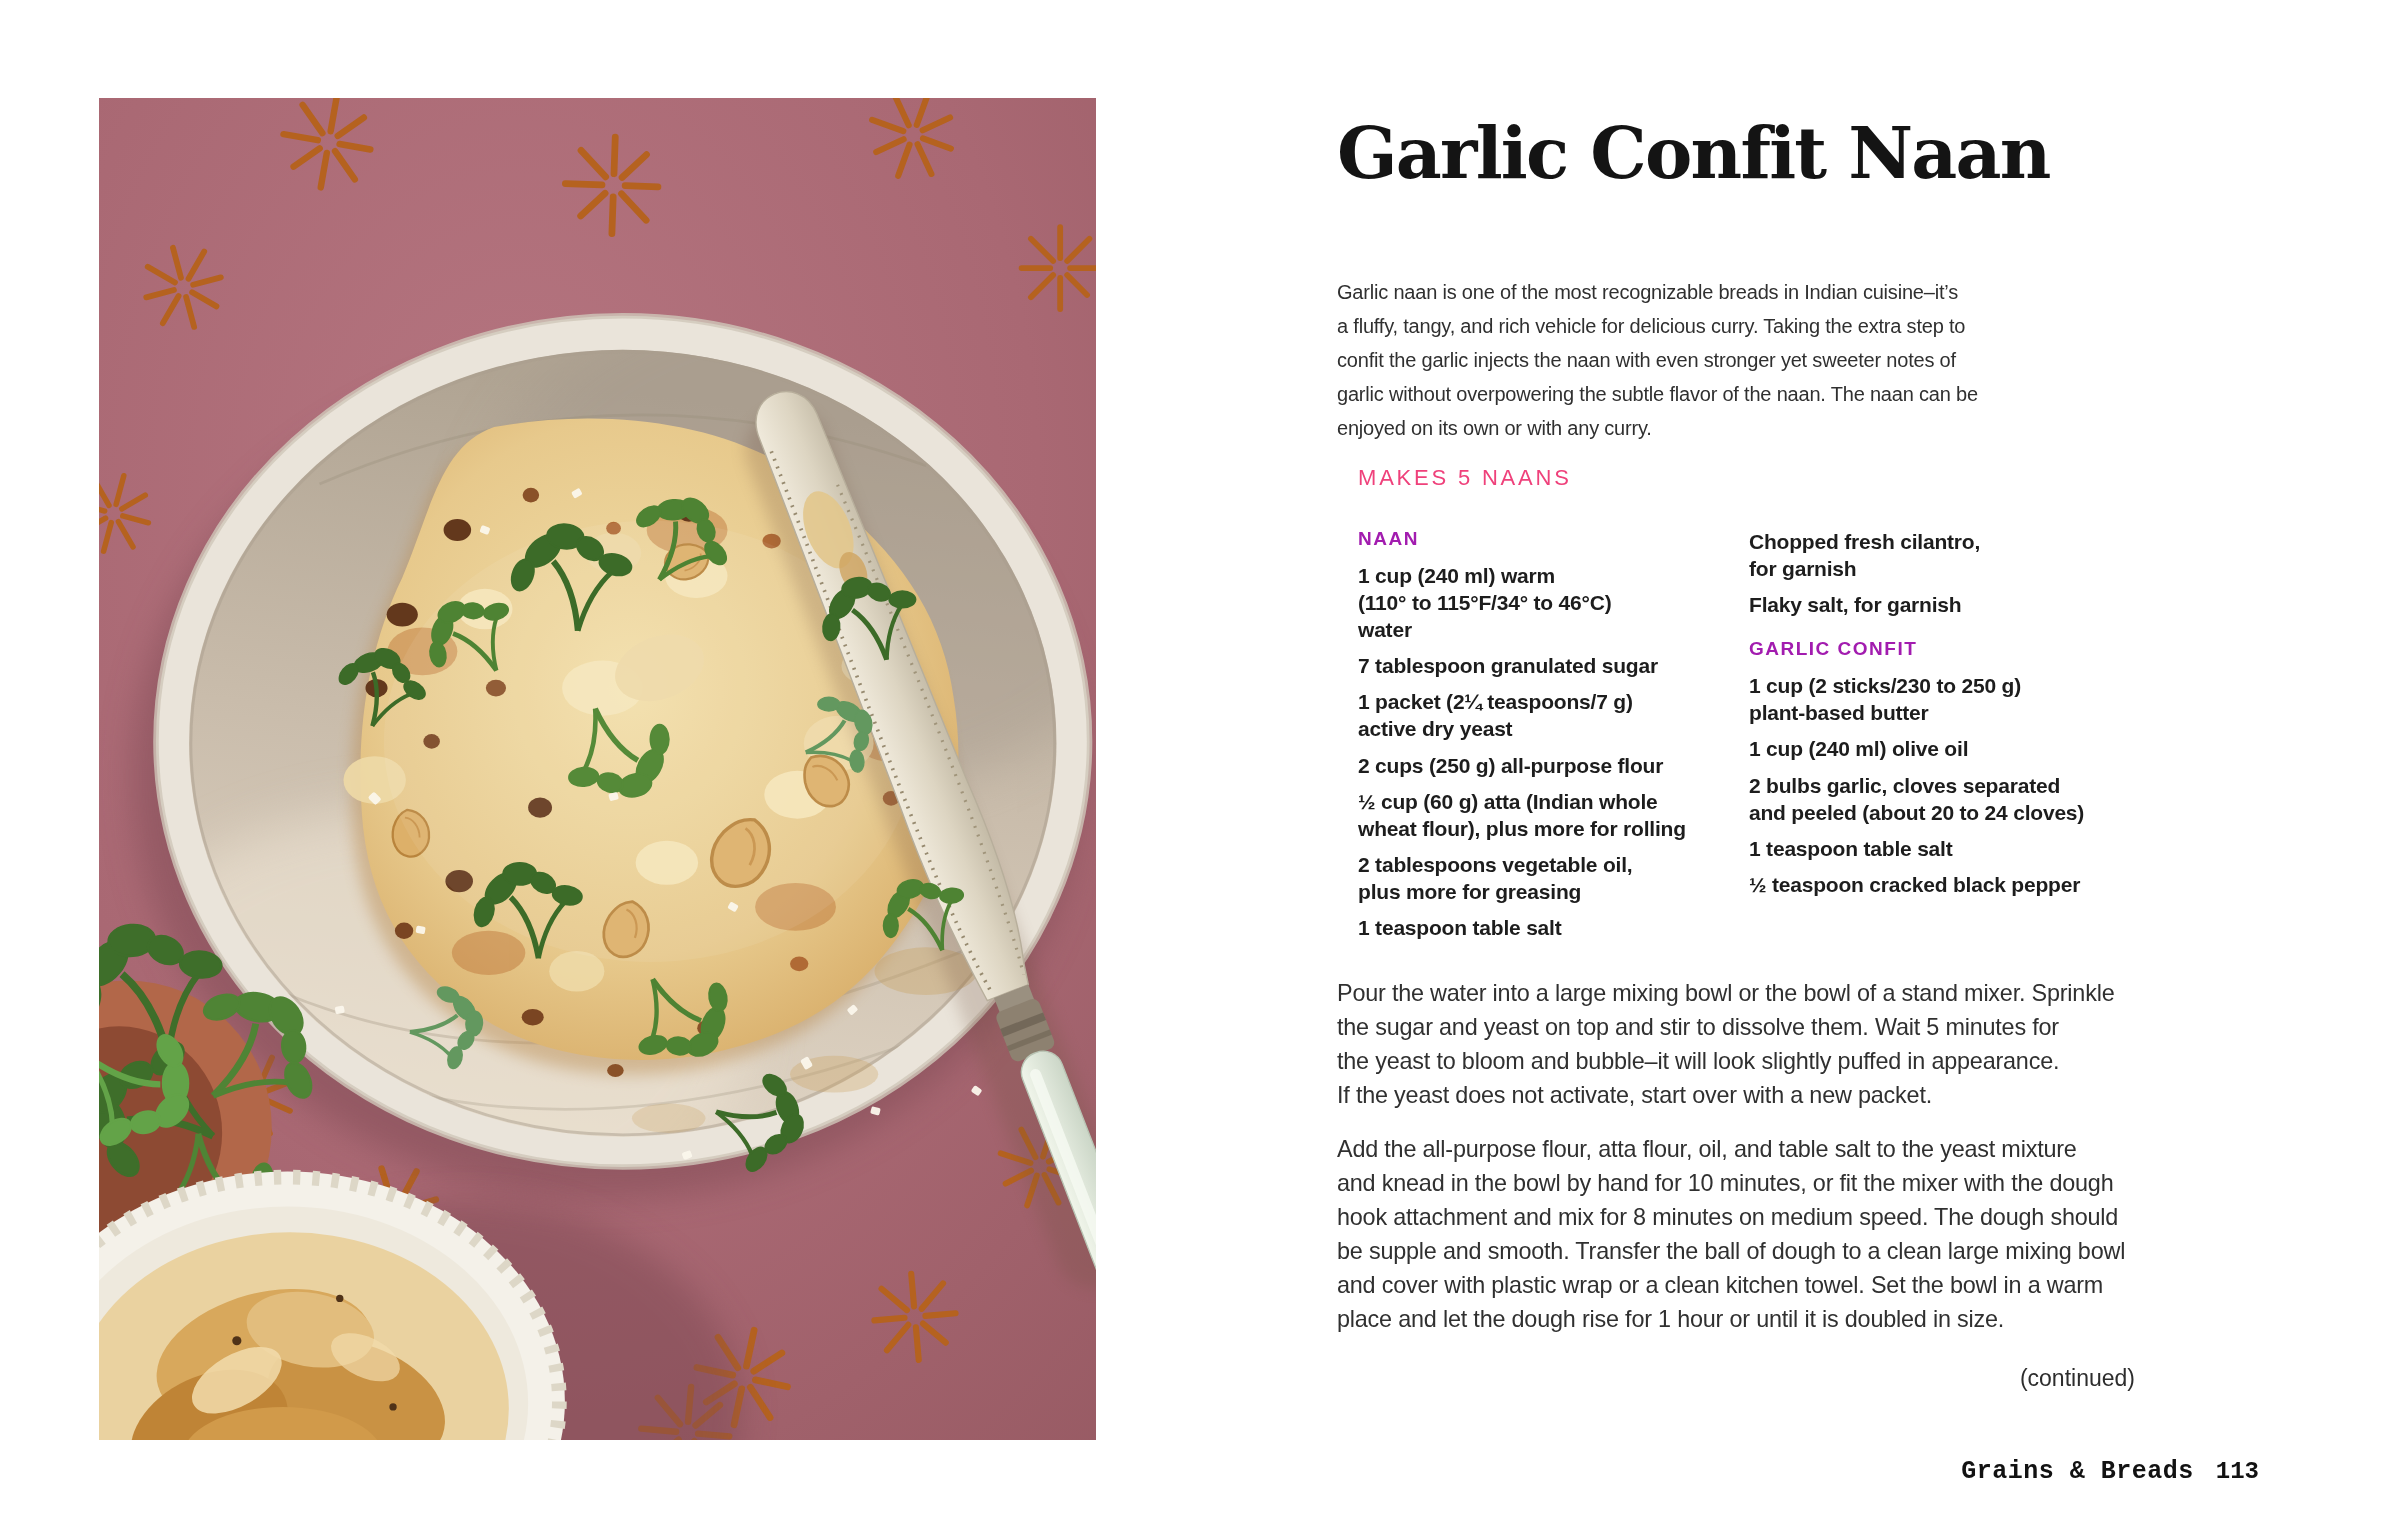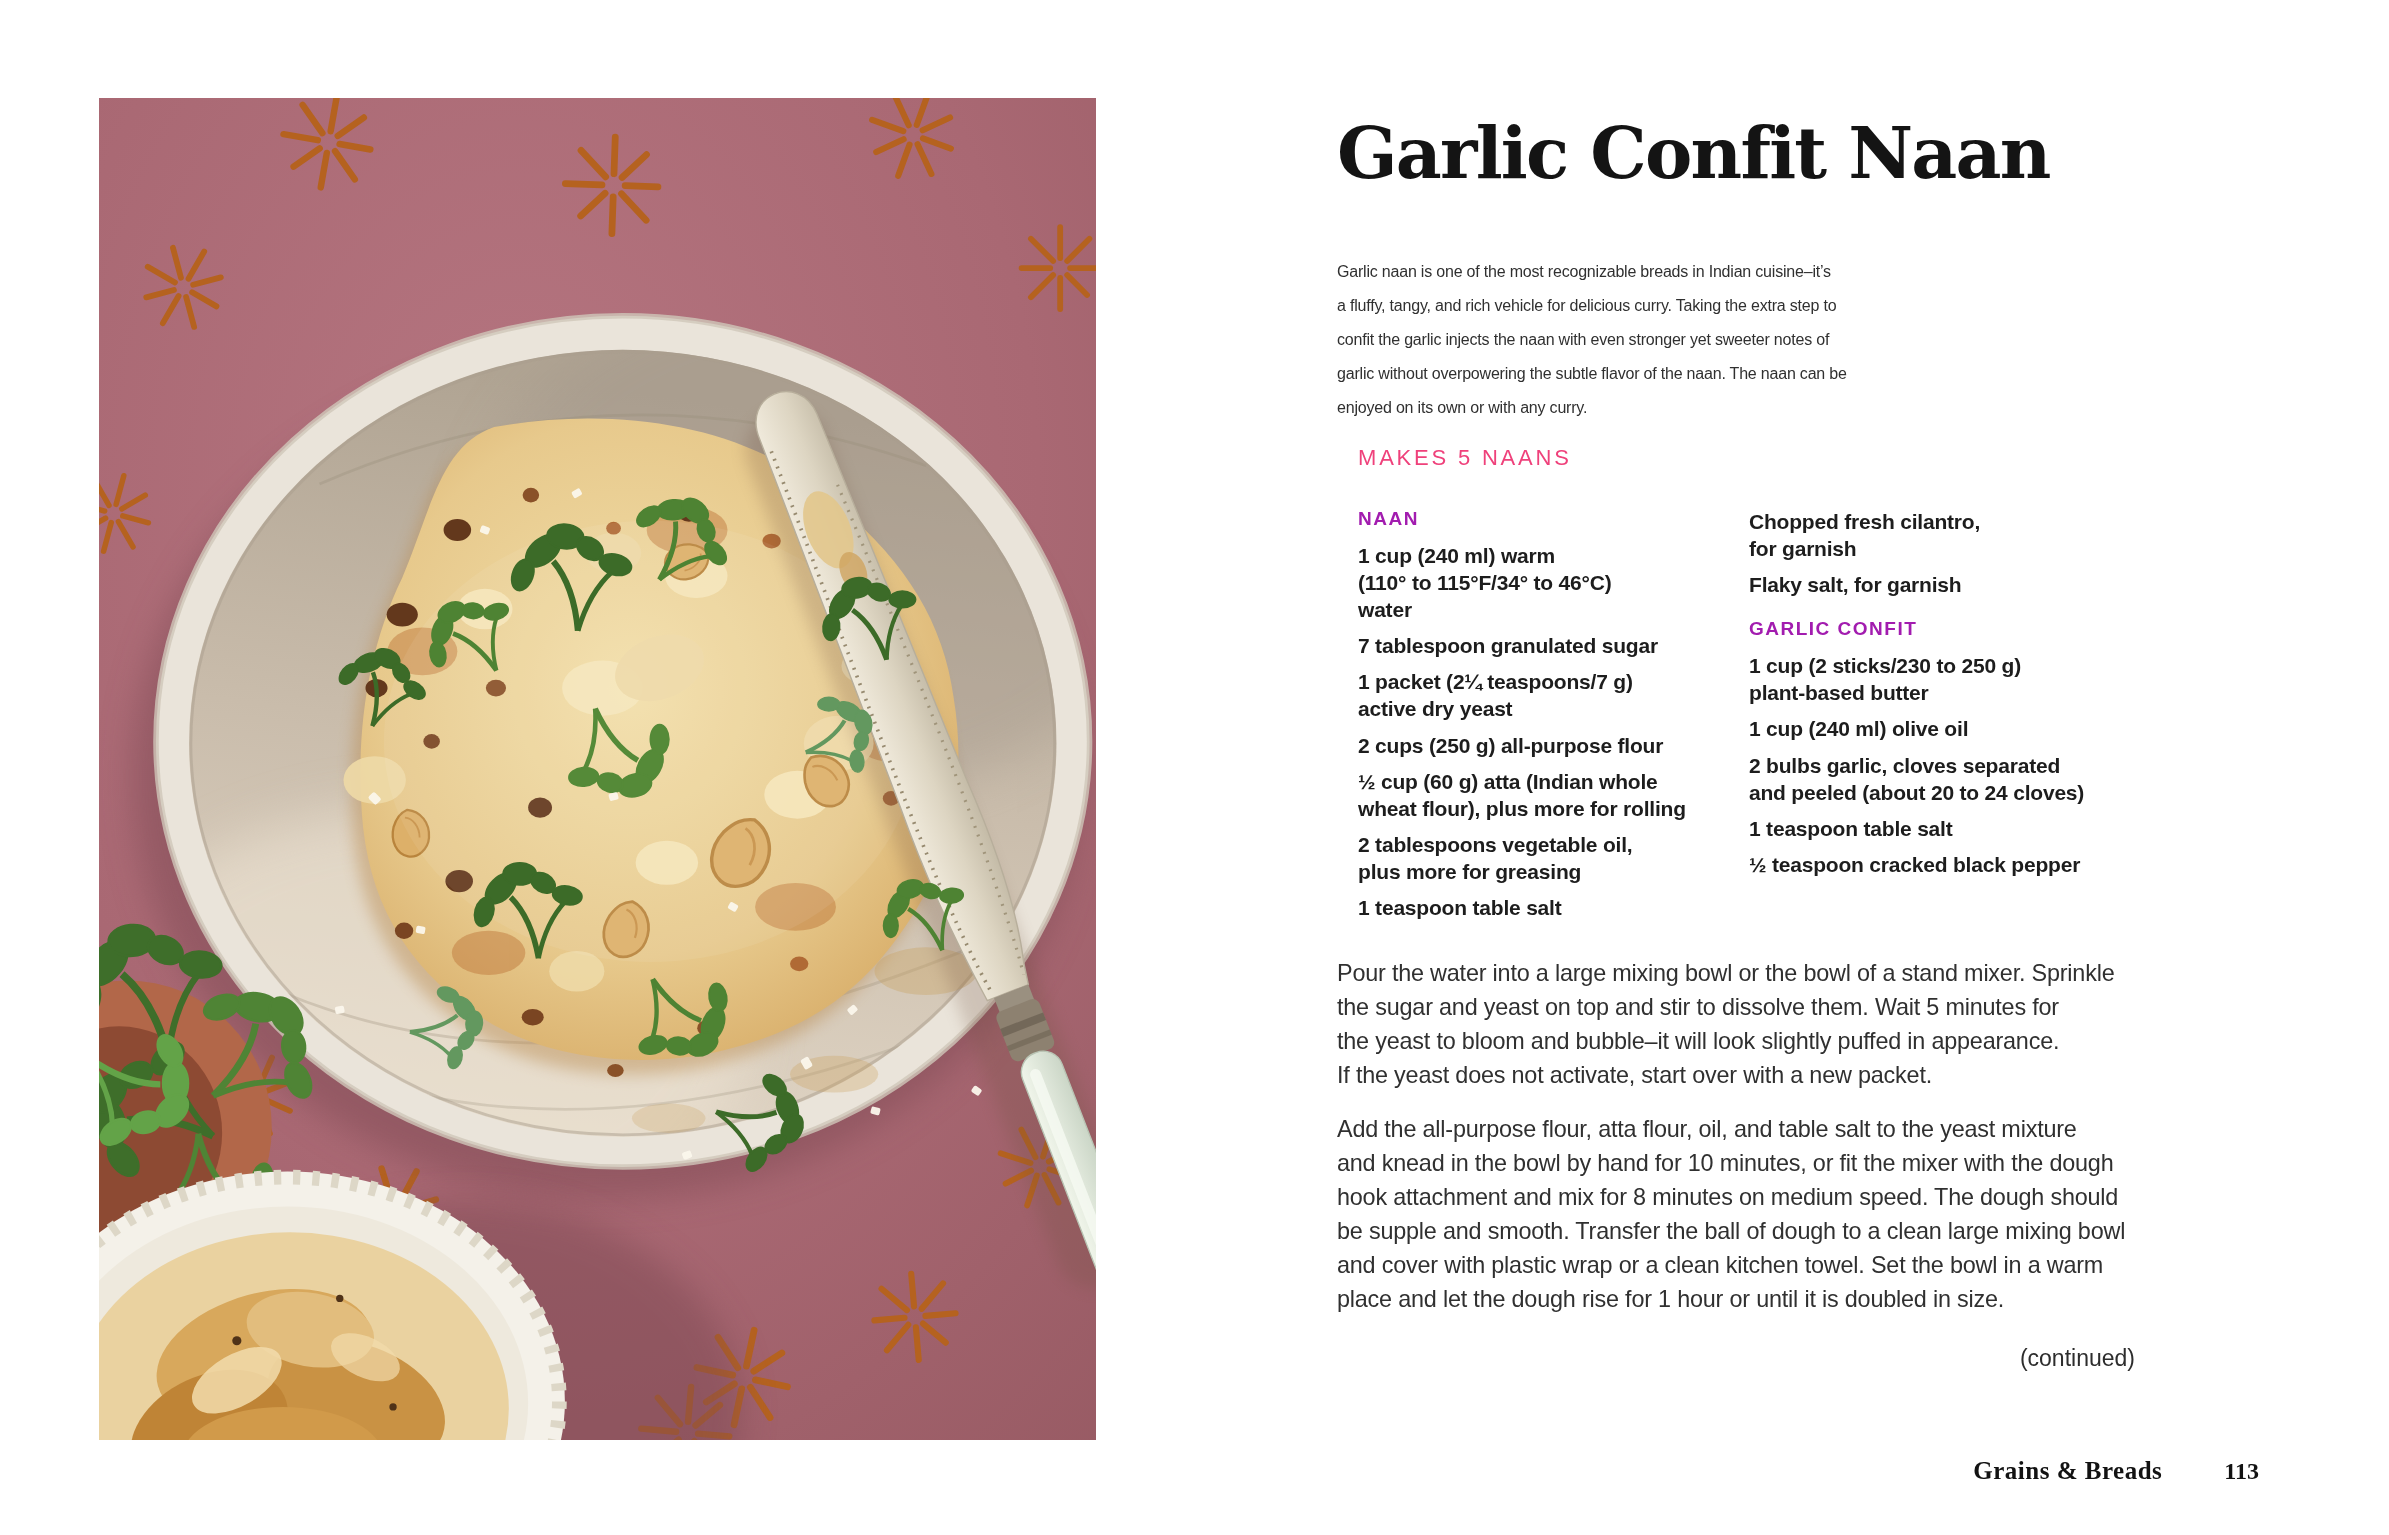--- a/index.html
+++ b/index.html
@@ -11,39 +11,39 @@
   *{box-sizing:border-box;margin:0;padding:0}
   html,body{background:#ffffff}
   body{width:2389px;height:1536px;position:relative;overflow:hidden;
        font-family:"Liberation Sans",sans-serif;color:var(--ink)}
   .photo{position:absolute;left:99px;top:98px;width:997px;height:1342px}
   .photo svg{display:block;width:100%;height:100%}
 
   .recipe{position:absolute;left:1337px;top:108px;width:873px}
   h1.title{font-family:"DejaVu Serif","Liberation Serif",serif;font-weight:bold;
            font-size:71px;line-height:90px;letter-spacing:-1.8px;color:#141414}
-  .intro{margin-top:57px;font-size:16px;line-height:34px;letter-spacing:-0.2px;
+  .intro{margin-top:77px;font-size:20px;line-height:34px;letter-spacing:-0.2px;
          white-space:pre-line;color:var(--ink)}
   .yield{margin-top:20px;padding-left:21px;font-size:22px;letter-spacing:2.8px;
          color:var(--accent)}
   .ingredients{margin-top:37px;padding-left:21px;display:flex;align-items:flex-start}
   .ingredients .col{width:391px;flex:0 0 auto}
   .ingredients .col2{width:460px;margin-left:0}
   .ing-header{font-size:19px;font-weight:bold;letter-spacing:1.5px;color:#a21caf;
               margin-bottom:12px}
   .ing-header.gap-top{margin-top:20px}
   .ing-item{font-size:21px;line-height:27px;font-weight:bold;color:#1d1d1d;
             white-space:pre-line;margin-bottom:9.2px;letter-spacing:-0.2px}
   .method{margin-top:26px}
   .method p{font-size:23.4px;line-height:34px;letter-spacing:-0.2px;
             white-space:pre-line;margin-bottom:20px;color:var(--ink)}
   .continued{margin-top:29px;text-align:right;padding-right:75px;
              font-size:23px;color:#2d2d2d}
   .folio{position:absolute;top:1457px;right:130px;display:flex;align-items:baseline;
-         gap:62px;font-family:Liberation Serif, serif;font-weight:bold;
+         gap:22px;font-family:Liberation Mono, monospace;font-weight:bold;
          color:#121212}
   .folio .section{font-size:25px;letter-spacing:0.5px}
   .folio .pageno{font-size:24px}
 
   
   .st{stroke:var(--star);stroke-width:7;stroke-linecap:round}
   .charspot{fill:#63381c}
 </style>
 </head>
 <body>

